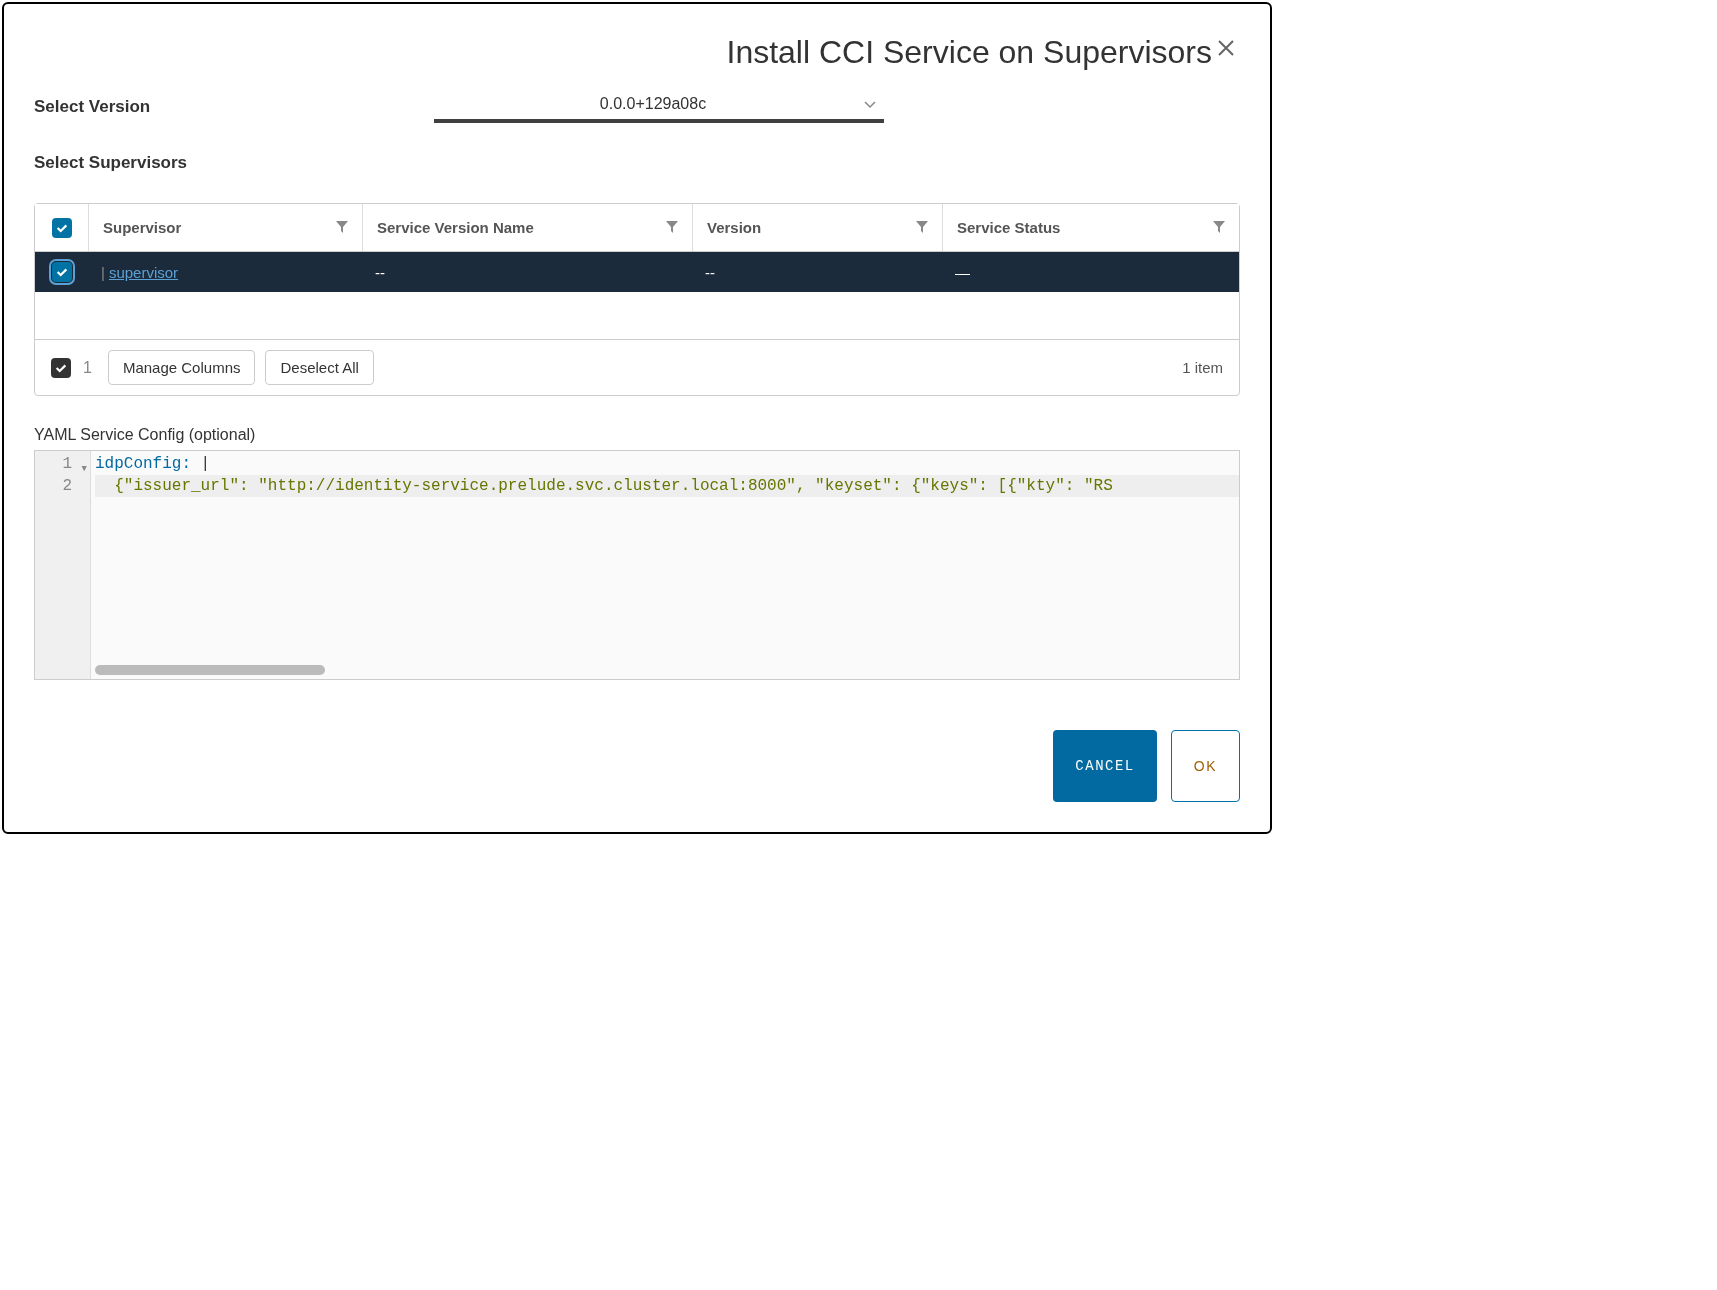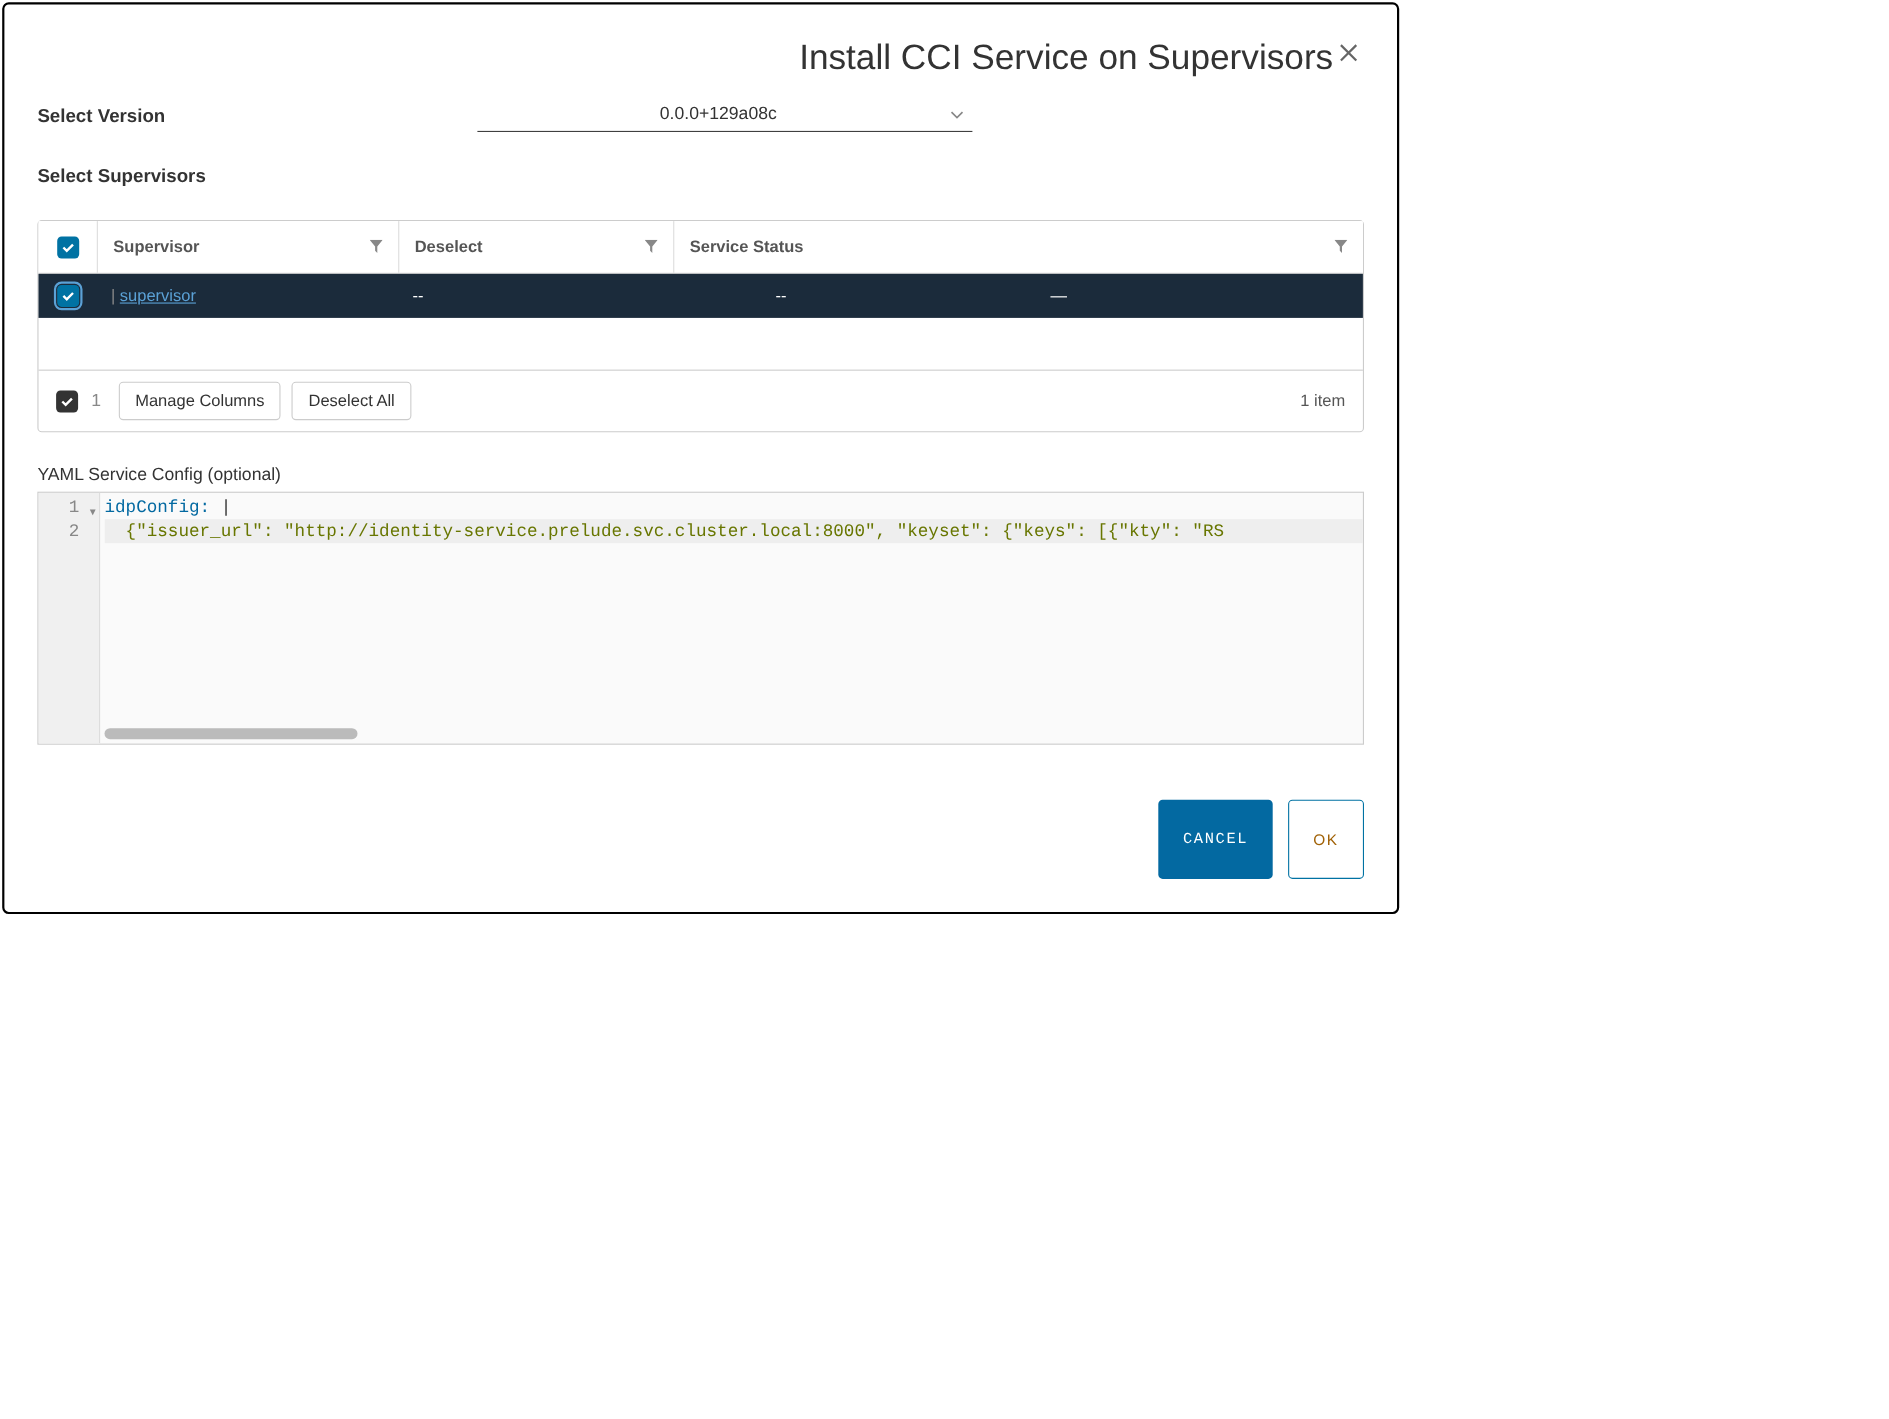--- a/index.html
+++ b/index.html
@@ -50,21 +50,21 @@
     font-weight: 600;
     font-size: 17px;
     color: #333;
     width: 400px;
   }
   .select-version {
     display: flex;
     align-items: center;
     justify-content: flex-end;
     width: 450px;
-    border-bottom: 1px solid #404040;
+    border-bottom: 4px solid #404040;
     padding: 4px 8px 6px 8px;
     cursor: pointer;
     color: #333;
     font-size: 16px;
   }
   .chevron-down {
     color: #888;
     font-size: 14px;
   }
   .section-label {
@@ -326,22 +326,30 @@
         </span>
       </div>
       <div class="th th-supervisor">
         <span>Supervisor</span>
         <span class="filter-icon">
           <svg width="12" height="12" viewBox="0 0 12 12">
               <path d="M0 0 H12 L7 6 V12 L5 10 V6 Z" fill="#888"></path>
             </svg>
         </span>
       </div>
+      <div class="th th-svcname">
+        <span>Service Version Name</span>
+        <span class="filter-icon">
+          <svg width="12" height="12" viewBox="0 0 12 12">
+              <path d="M0 0 H12 L7 6 V12 L5 10 V6 Z" fill="#888"></path>
+            </svg>
+        </span>
+      </div>
       <div class="th th-version">
-        <span>Deselect</span>
+        <span>Version</span>
         <span class="filter-icon">
           <svg width="12" height="12" viewBox="0 0 12 12">
               <path d="M0 0 H12 L7 6 V12 L5 10 V6 Z" fill="#888"></path>
             </svg>
         </span>
       </div>
       <div class="th th-status">
         <span>Service Status</span>
         <span class="filter-icon">
           <svg width="12" height="12" viewBox="0 0 12 12">

